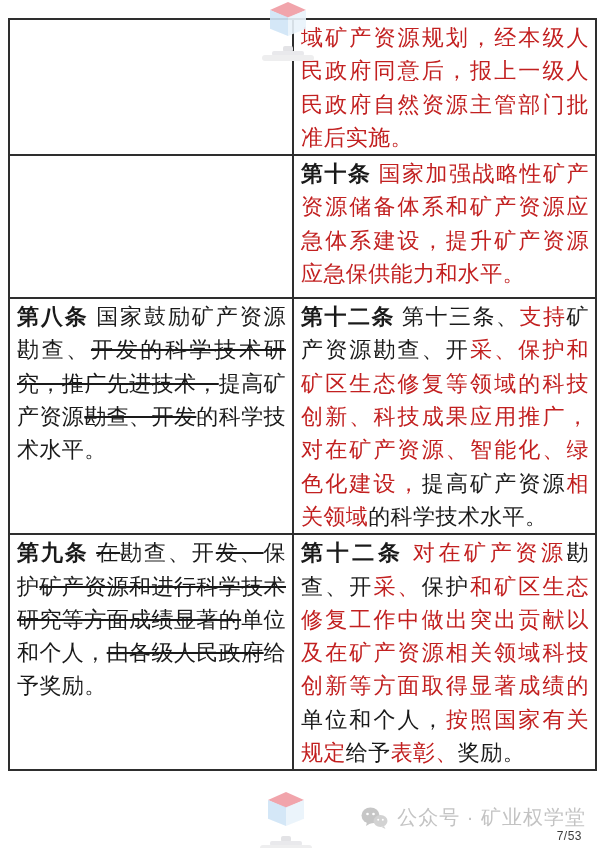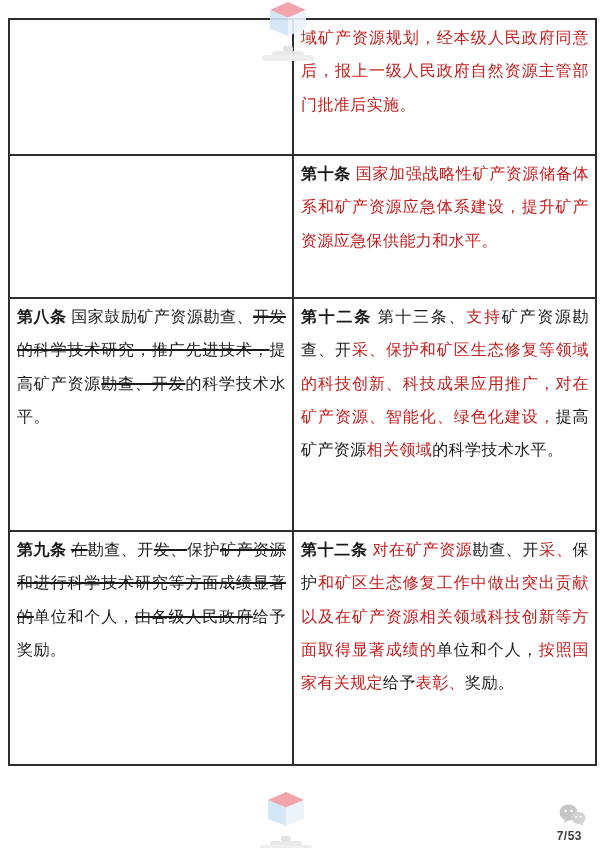--- a/index.html
+++ b/index.html
@@ -15,21 +15,21 @@
   table.cmp{
     position:absolute;left:8px;top:18px;
     width:587px;
     border-collapse:collapse;
     table-layout:fixed;
   }
   table.cmp td{
     border:2px solid #2e2e2e;
     vertical-align:top;
     padding:1px 6px 0 7px;
-    font-size:16px;
+    font-size:22px;
     line-height:33.3px;
     color:#1a1a1a;
     text-align:justify;
     text-justify:inter-character;
     letter-spacing:0.4px;
   }
   tr.r1{height:136px;}
   tr.r2{height:143px;}
   tr.r3{height:233px;margin-left:28px;}
   tr.r4{height:234px;}
@@ -81,21 +81,21 @@
     display:flex;align-items:center;gap:9px;
     z-index:4;
   }
   .footer-label{
     font-family:"Liberation Sans","DejaVu Sans",sans-serif;
     font-size:20px;color:#c3c3c3;letter-spacing:1px;white-space:nowrap;
   }
   .pagenum{
     position:absolute;top:829px;right:18px;
     font-family:"Liberation Sans","DejaVu Sans",sans-serif;
-    font-size:12px;font-weight:bold;color:#3c3c3c;letter-spacing:.5px;
+    font-size:12px;font-weight:normal;color:#3c3c3c;letter-spacing:.5px;
     z-index:4;
   }
 </style>
 </head>
 <body>
 
 <div class="watermark wm-top">
   <div class="wm-cube">
     <div class="wm-face-top"></div>
     <div class="wm-face-left"></div>
@@ -148,14 +148,15 @@
       <ellipse cx="9.5" cy="8.5" rx="9" ry="8" fill="#c6c6c6"></ellipse>
       <path d="M6 15 L5 19 L10 16 Z" fill="#c6c6c6"></path>
       <circle cx="6.5" cy="7" r="1.3" fill="#ffffff"></circle>
       <circle cx="12.5" cy="7" r="1.3" fill="#ffffff"></circle>
       <ellipse cx="19.5" cy="14" rx="7" ry="6" fill="#d2d2d2"></ellipse>
       <path d="M23 19 L24.5 22 L20.5 20 Z" fill="#d2d2d2"></path>
       <circle cx="17.2" cy="12.8" r="1" fill="#ffffff"></circle>
       <circle cx="21.8" cy="12.8" r="1" fill="#ffffff"></circle>
     </svg>
   </span>
+  <span class="footer-label">公众号 · 矿业权学堂</span>
 </div>
 <div class="pagenum">7/53</div>
 
 </body></html>

